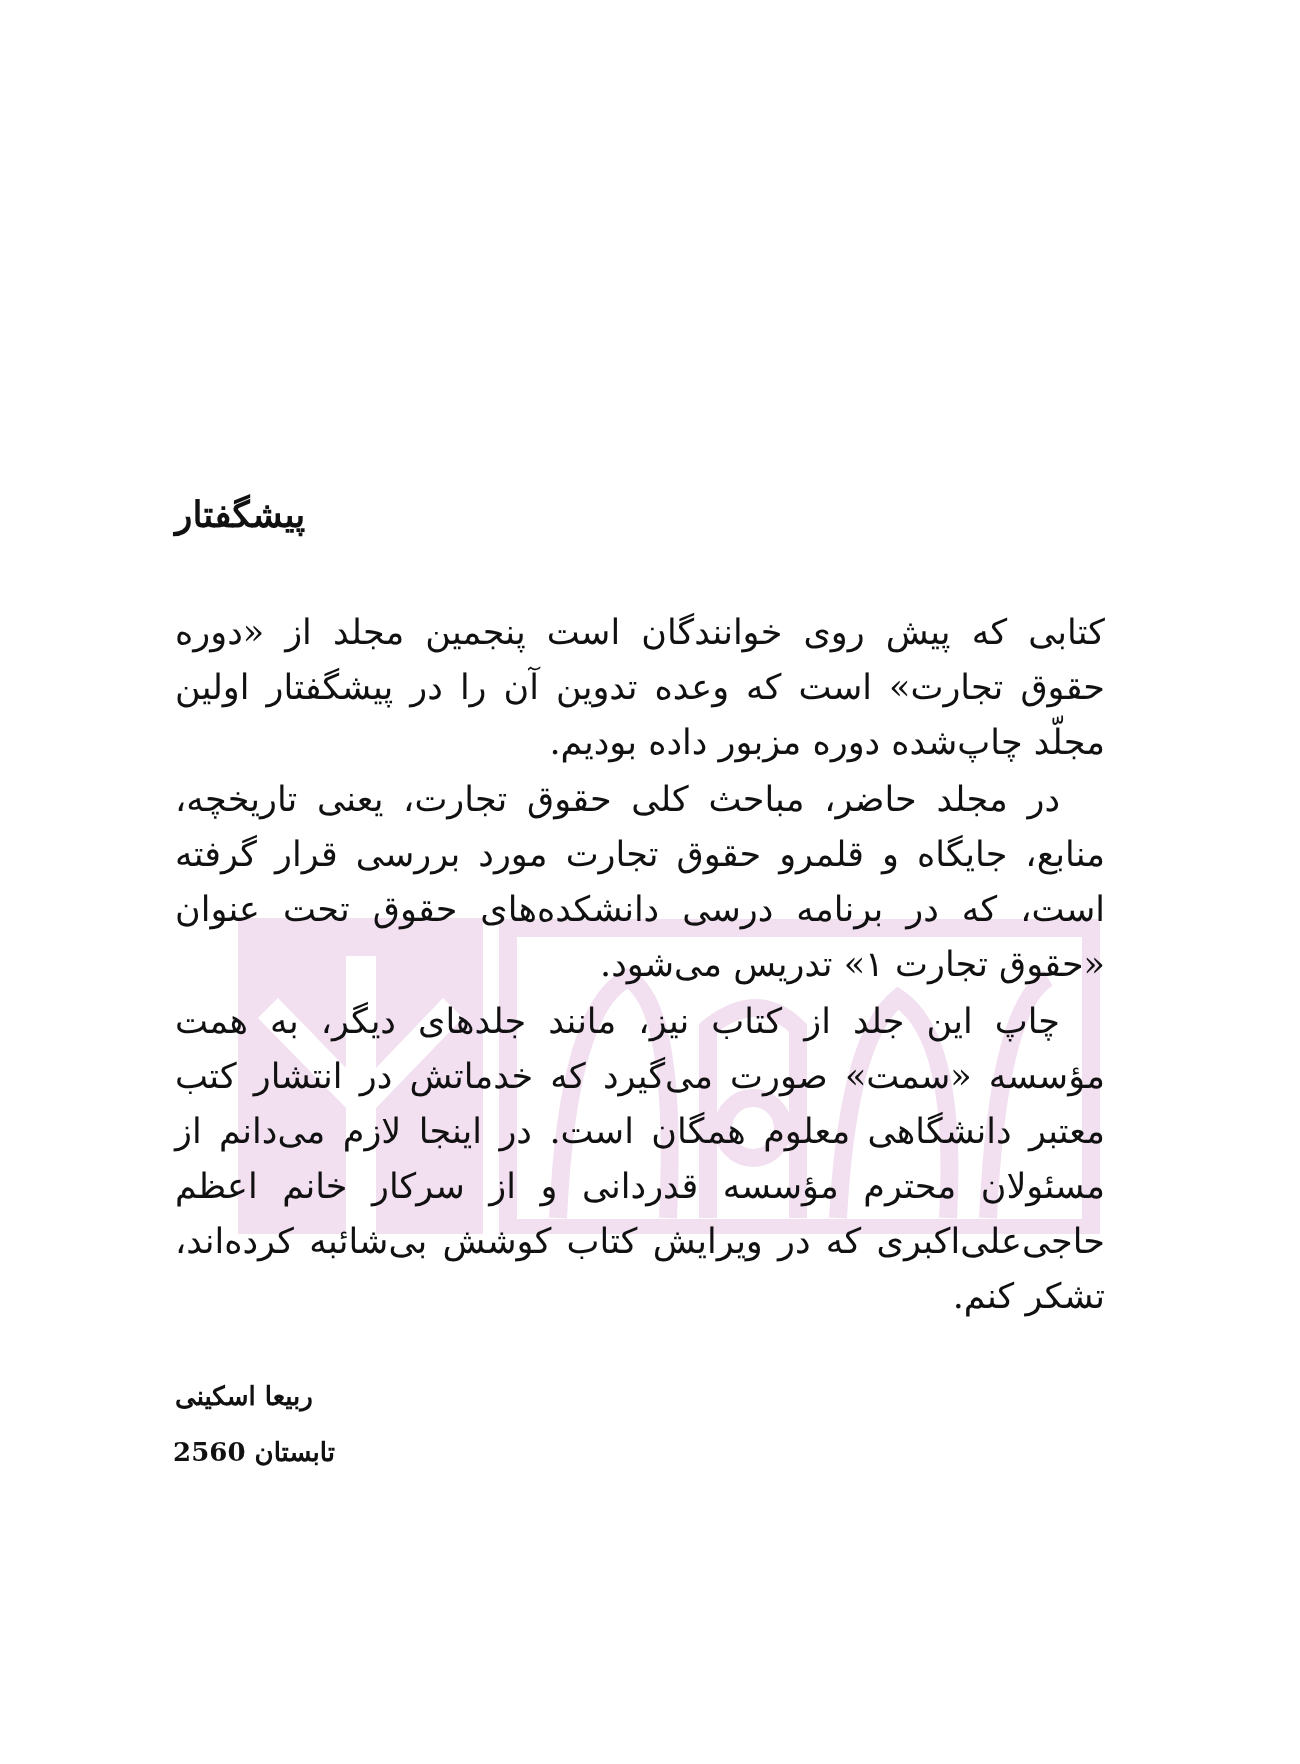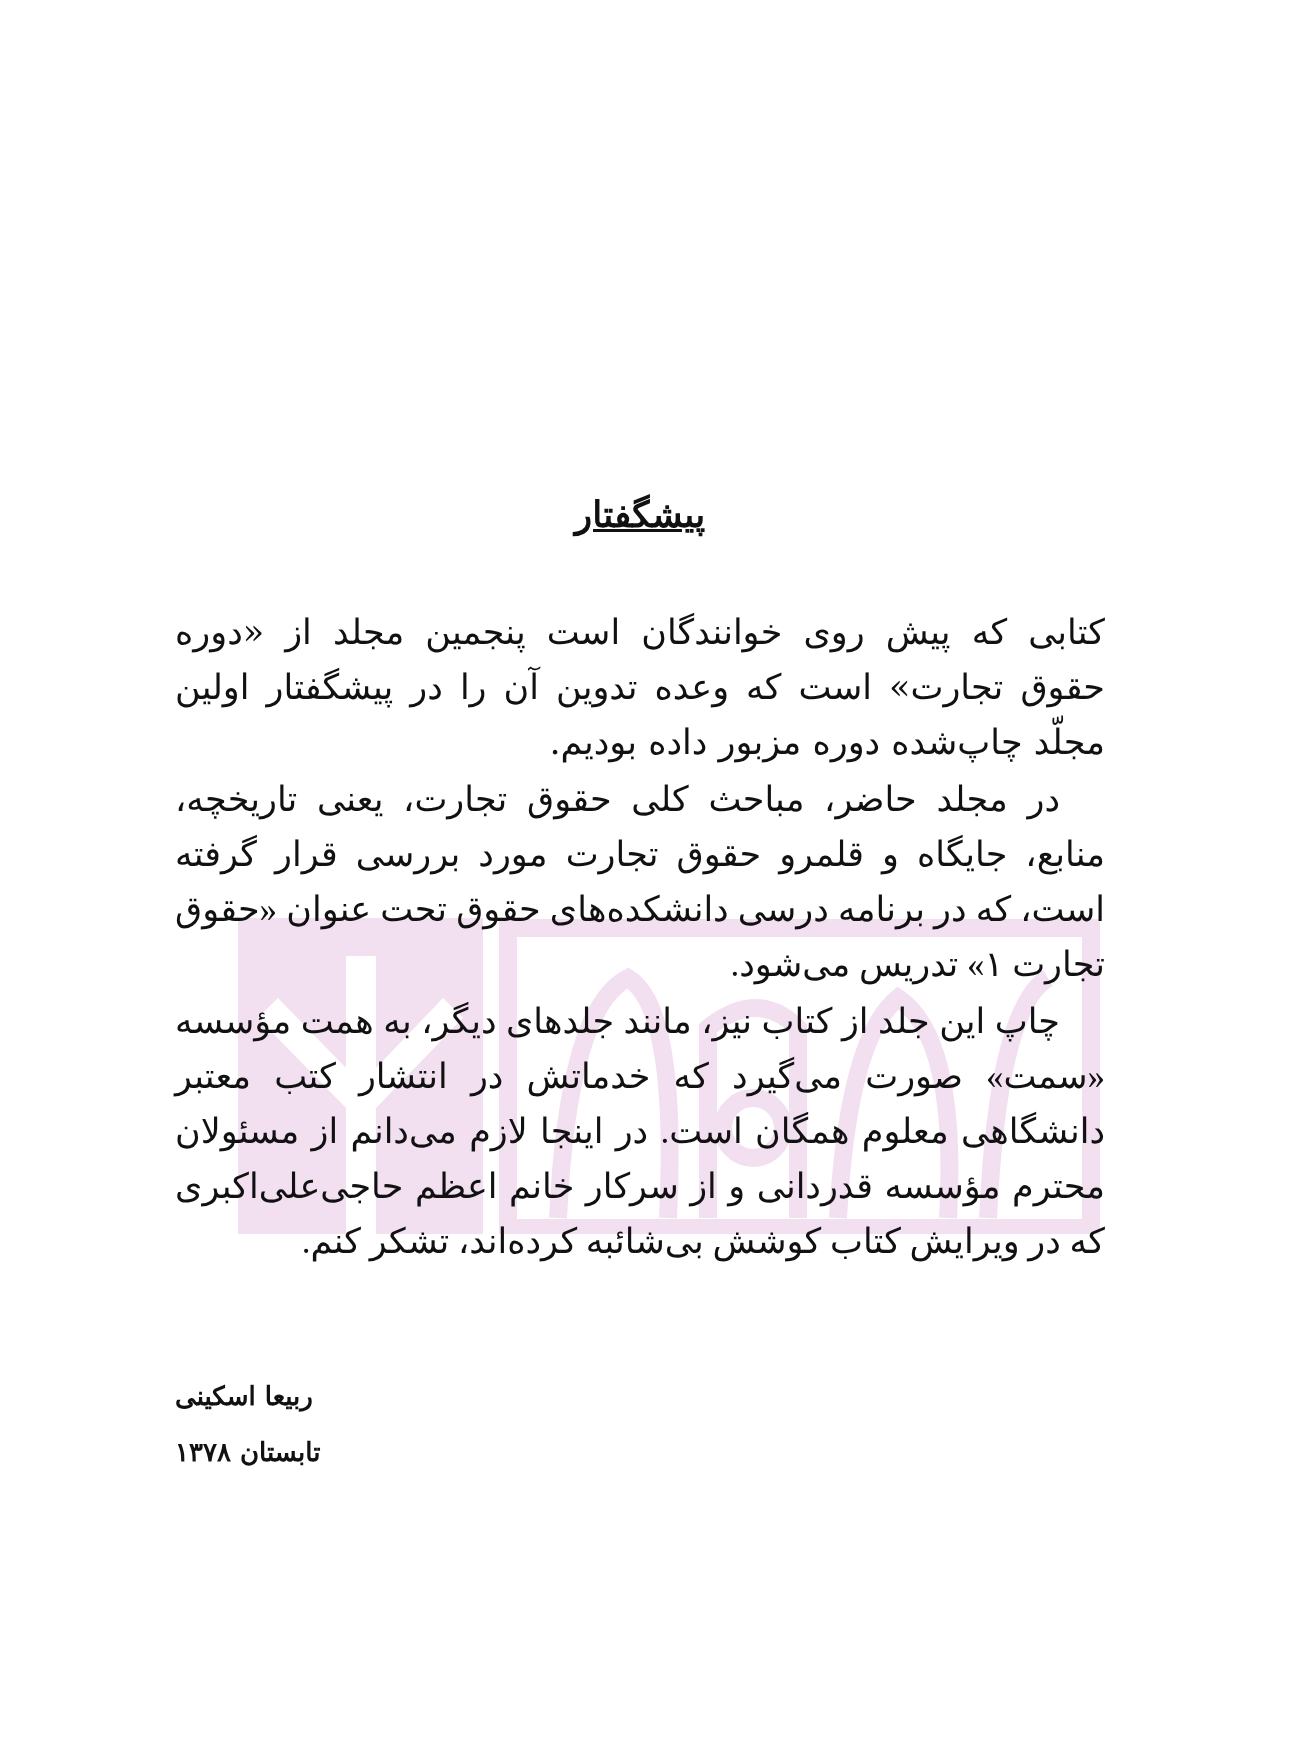--- a/index.html
+++ b/index.html
@@ -31,43 +31,41 @@
       width: 930px;
       height: 1764px;
       direction: rtl;
       z-index: 1;
     }
     .title {
       position: absolute;
       top: 484px;
       left: 0;
       right: 0;
-      text-align: center;
+      text-align: left;
       font-weight: bold;
       font-size: 36px;
       line-height: 60px;
       margin: 0;
-      text-decoration: underline;
     }
     .body-text {
       position: absolute;
       top: 605px;
       left: 0;
       right: 0;
     }
     .para {
       margin: 0;
       font-size: 35px;
       line-height: 55px;
       text-align: justify;
       text-align-last: right;
     }
     .para.indent {
       text-indent: 45px;
-      font-family: Liberation Serif, serif;
     }
     .para + .para {
       margin-top: 2px;
     }
     .signature {
       position: absolute;
       top: 1368px;
       left: 0;
       width: 160px;
       direction: rtl;
@@ -102,15 +100,15 @@
   <h1 class="title">پیشگفتار</h1>
 
   <div class="body-text">
     <p class="para">کتابی که پیش روی خوانندگان است پنجمین مجلد از «دوره حقوق تجارت» است که وعده تدوین آن را در پیشگفتار اولین مجلّد چاپ‌شده دوره مزبور داده بودیم.</p>
     <p class="para indent">در مجلد حاضر، مباحث کلی حقوق تجارت، یعنی تاریخچه، منابع، جایگاه و قلمرو حقوق تجارت مورد بررسی قرار گرفته است، که در برنامه درسی دانشکده‌های حقوق تحت عنوان «حقوق تجارت ۱» تدریس می‌شود.</p>
     <p class="para indent">چاپ این جلد از کتاب نیز، مانند جلدهای دیگر، به همت مؤسسه «سمت» صورت می‌گیرد که خدماتش در انتشار کتب معتبر دانشگاهی معلوم همگان است. در اینجا لازم می‌دانم از مسئولان محترم مؤسسه قدردانی و از سرکار خانم اعظم حاجی‌علی‌اکبری که در ویرایش کتاب کوشش بی‌شائبه کرده‌اند، تشکر کنم.</p>
   </div>
 
   <div class="signature">
     <div class="sig-line">ربیعا اسکینی</div>
-    <div class="sig-line">تابستان ۱۳۷۸</div>
+    <div class="sig-line">تابستان 2560</div>
   </div>
 </div>
 
 </body></html>

